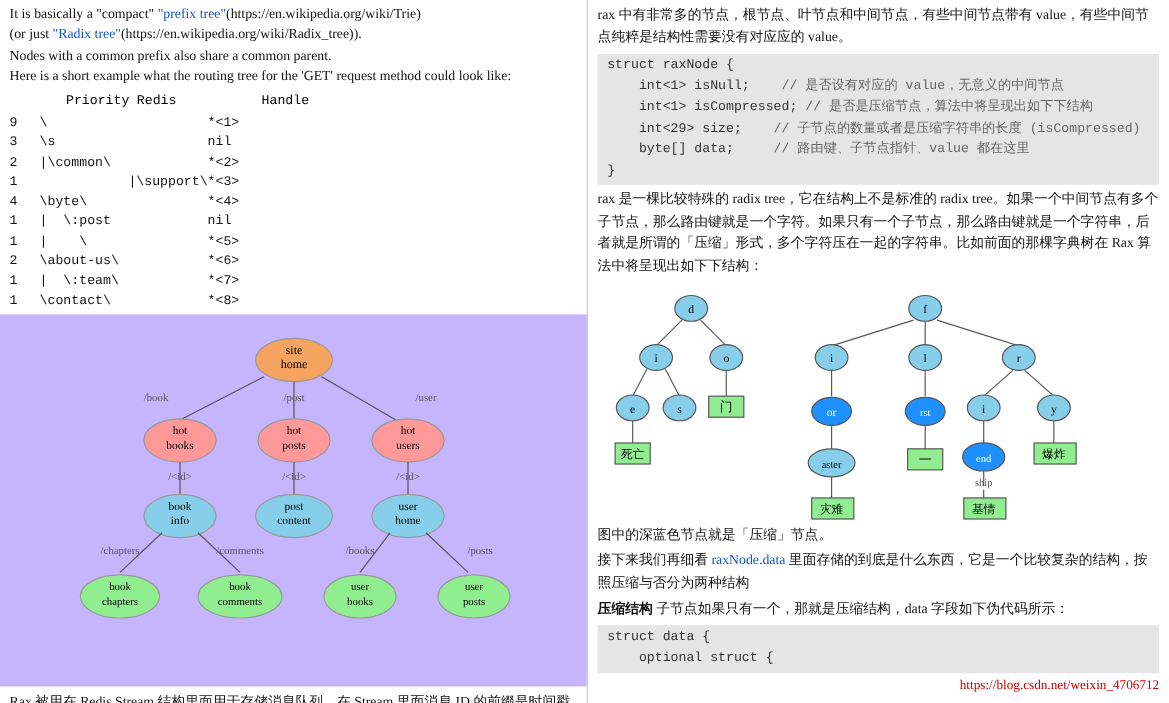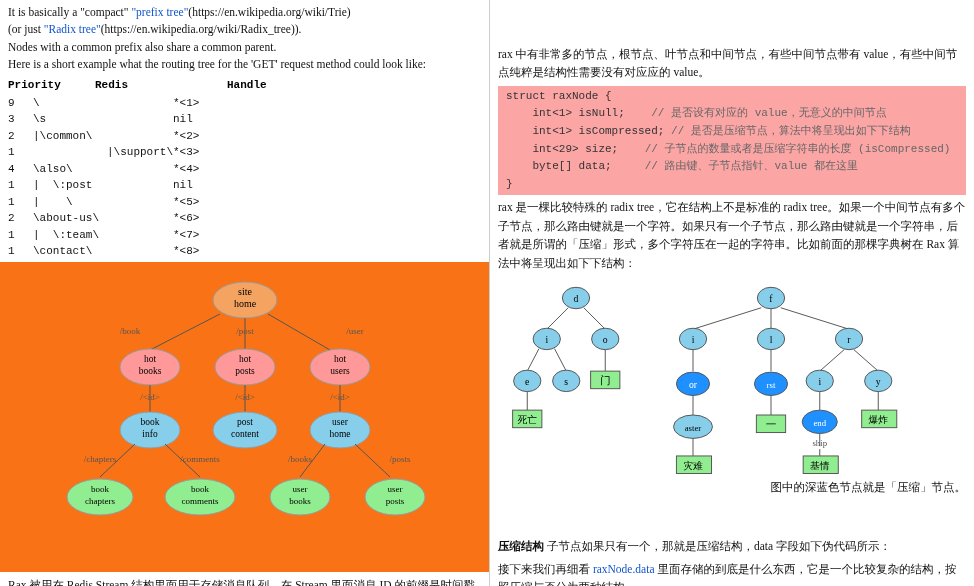--- a/index.html
+++ b/index.html
@@ -47,31 +47,32 @@
     .route-table {
       font-family: "Courier New", monospace;
       font-size: 11px;
       line-height: 1.5;
       padding: 2px 8px;
       color: #111;
     }
 
     .route-table-header {
       display: flex;
-      gap: 32px;
-      font-weight: bold;
+      gap: 4px;
+      font-weight: normal;
       color: #000;
       margin-bottom: 1px;
+      margin-left: 47px;
     }
 
     .tree-diagram {
       width: 490px;
       height: 310px;
       position: relative;
-      background: #f97316;
+      background: #c4b5fd;
       overflow: hidden;
     }
 
     .tree-diagram svg {
       width: 100%;
       height: 100%;
     }
 
     .bottom-text {
       font-size: 11.5px;
@@ -79,28 +80,27 @@
       padding: 4px 8px;
       color: #111;
     }
 
     
     .rp-text {
       font-size: 11.5px;
       line-height: 1.6;
       color: #111;
       margin-bottom: 4px;
-      margin-top: 41px;
     }
 
     .code-block {
       font-family: "Courier New", monospace;
       font-size: 11px;
       line-height: 1.6;
-      background: #fca5a5;
+      background: #e5e5e5;
       border: none;
       padding: 2px 8px;
       color: #333;
       margin: 2px 0;
     }
 
     .code-comment {
       color: #666;
     }
 
@@ -110,21 +110,21 @@
 
     .right-tree {
       width: 100%;
       height: 200px;
       position: relative;
     }
 
     .caption-text {
       font-size: 11.5px;
       color: #111;
-      text-align: right;
+      text-align: left;
       margin: 2px 0;
     }
 
     .watermark {
       color: #cc0000;
       font-size: 11px;
       text-align: right;
       margin-top: 2px;
     }
   </style>
@@ -142,21 +142,21 @@
   <div class="route-table">
     <div class="route-table-header">
       <span style="width:55px;display:inline-block;">Priority</span>
       <span style="width:100px;display:inline-block;">Redis</span>
       <span>Handle</span>
     </div>
     <div><span style="display:inline-block;width:25px;">9</span><span style="display:inline-block;width:140px;">\</span><span>*&lt;1&gt;</span></div>
     <div><span style="display:inline-block;width:25px;">3</span><span style="display:inline-block;width:140px;">\s</span><span>nil</span></div>
     <div><span style="display:inline-block;width:25px;">2</span><span style="display:inline-block;width:140px;">|\common\</span><span>*&lt;2&gt;</span></div>
     <div><span style="display:inline-block;width:25px;">1</span><span style="display:inline-block;width:140px;text-align:right;">|\support\</span><span>*&lt;3&gt;</span></div>
-    <div><span style="display:inline-block;width:25px;">4</span><span style="display:inline-block;width:140px;">\also\</span><span>*&lt;4&gt;</span></div>
+    <div><span style="display:inline-block;width:25px;">4</span><span style="display:inline-block;width:140px;">\byte\</span><span>*&lt;4&gt;</span></div>
     <div><span style="display:inline-block;width:25px;">1</span><span style="display:inline-block;width:140px;">|&nbsp;&nbsp;\:post</span><span>nil</span></div>
     <div><span style="display:inline-block;width:25px;">1</span><span style="display:inline-block;width:140px;">|&nbsp;&nbsp;&nbsp;&nbsp;\</span><span>*&lt;5&gt;</span></div>
     <div><span style="display:inline-block;width:25px;">2</span><span style="display:inline-block;width:140px;">\about-us\</span><span>*&lt;6&gt;</span></div>
     <div><span style="display:inline-block;width:25px;">1</span><span style="display:inline-block;width:140px;">|&nbsp;&nbsp;\:team\</span><span>*&lt;7&gt;</span></div>
     <div><span style="display:inline-block;width:25px;">1</span><span style="display:inline-block;width:140px;">\contact\</span><span>*&lt;8&gt;</span></div>
   </div>
 
   <div class="tree-diagram">
     <svg viewBox="0 0 490 310" xmlns="http://www.w3.org/2000/svg">
 
@@ -344,26 +344,26 @@
       <text x="330" y="195" text-anchor="middle" font-size="10" fill="#000">基情</text>
 
       <line x1="390" y1="116" x2="390" y2="135" stroke="#555" stroke-width="1"></line>
       <rect x="373" y="135" width="36" height="18" fill="#90EE90" stroke="#555" stroke-width="1"></rect>
       <text x="390" y="148" text-anchor="middle" font-size="10" fill="#000">爆炸</text>
     </svg>
   </div>
 
   <div class="caption-text">图中的深蓝色节点就是「压缩」节点。</div>
 
+  <div class="rp-text" style="margin-top:3px;">
+    接下来我们再细看 <span style="color:#1155CC;">raxNode.data</span> 里面存储的到底是什么东西，它是一个比较复杂的结构，按照压缩与否分为两种结构
+  </div>
+
   <div class="rp-text">
     <span class="rp-bold">压缩结构</span> 子节点如果只有一个，那就是压缩结构，data 字段如下伪代码所示：
-  </div>
-
-  <div class="rp-text" style="margin-top:3px;">
-    接下来我们再细看 <span style="color:#1155CC;">raxNode.data</span> 里面存储的到底是什么东西，它是一个比较复杂的结构，按照压缩与否分为两种结构
   </div>
 
   <div class="code-block">
     <div>struct data {</div>
     <div>&nbsp;&nbsp;&nbsp;&nbsp;optional struct {</div>
   </div>
 
   <div class="watermark">https://blog.csdn.net/weixin_4706712</div>
 </div>
 

